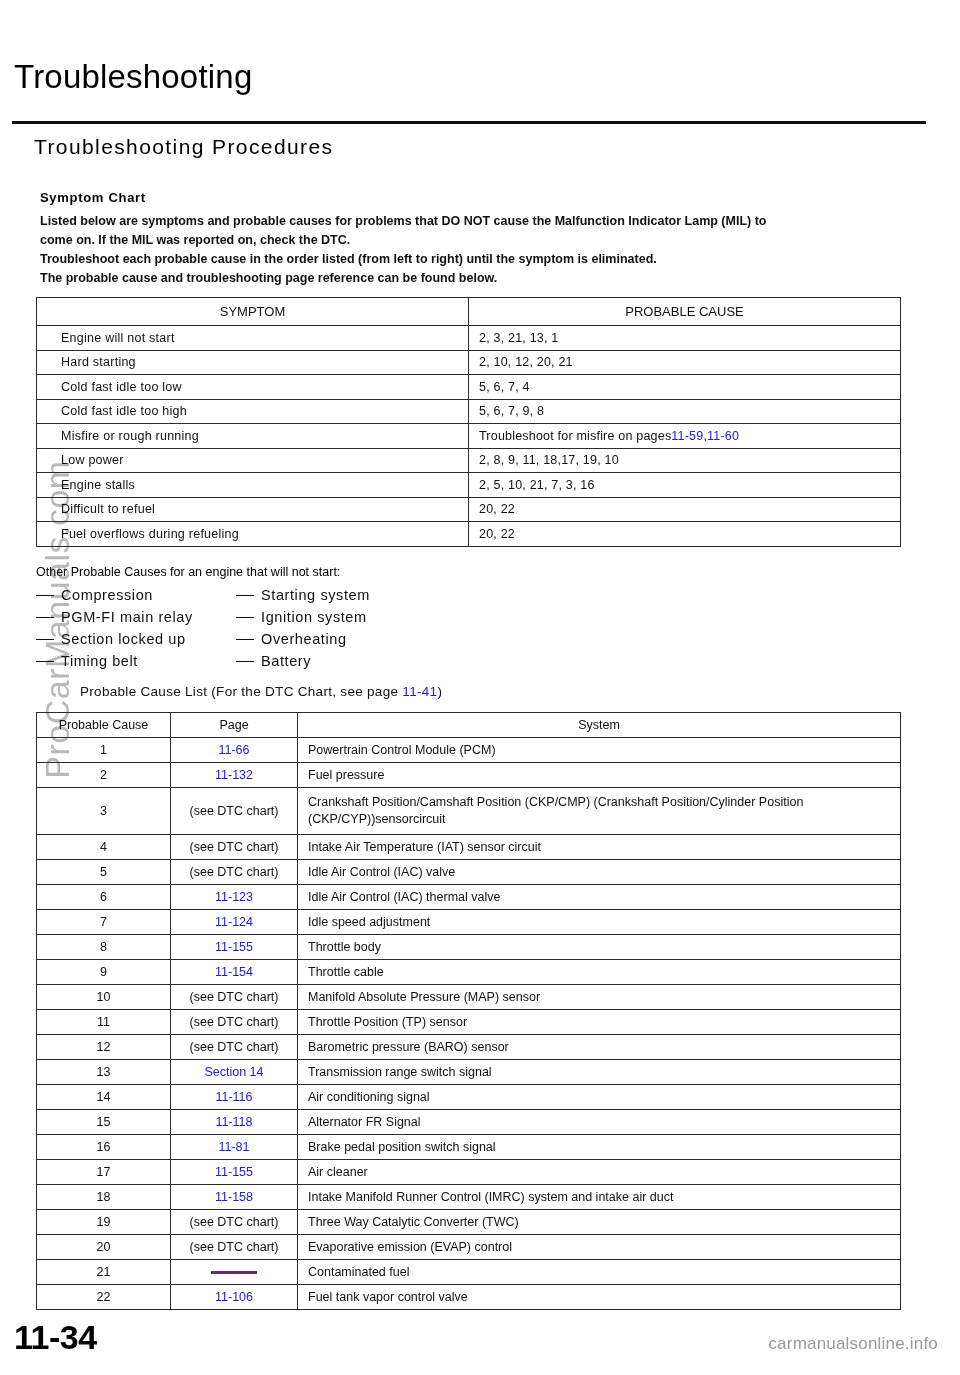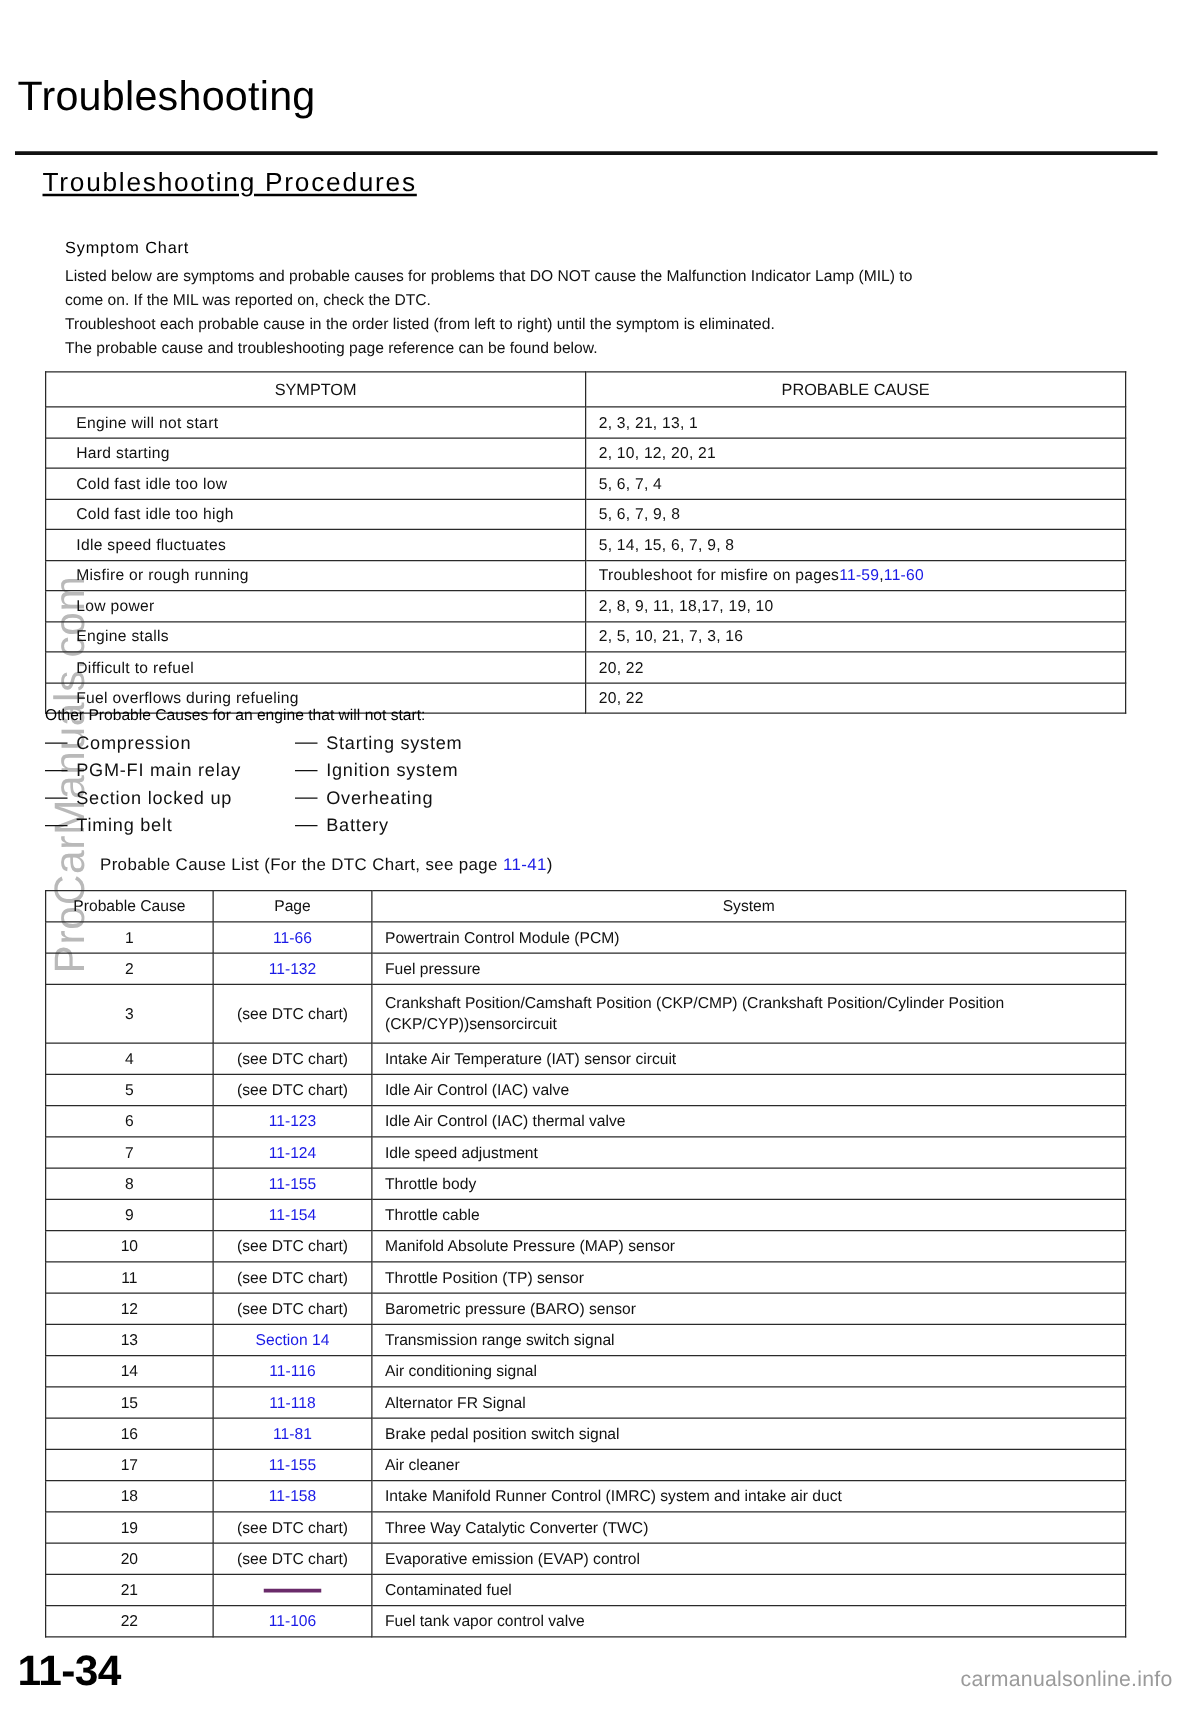--- a/index.html
+++ b/index.html
@@ -52,30 +52,30 @@
     height: 3px;
     background: #111;
   }
   .section-title {
     position: absolute;
     left: 34px;
     top: 135px;
     font-size: 21px;
     letter-spacing: 1.4px;
     color: #000;
-    text-decoration: underline;
   }
 
   
   .intro {
     position: absolute;
-    left: 52px;
+    left: 40px;
     top: 190px;
     width: 860px;
     z-index: 2;
+    font-weight: bold;
   }
   .intro-heading {
     font-size: 13px;
     letter-spacing: 0.7px;
     margin-bottom: 7px;
     color: #000;
   }
   .intro-line {
     font-size: 12.5px;
     line-height: 19px;
@@ -262,24 +262,20 @@
         <td class="sym">Hard  starting</td>
         <td class="cause">2, 10, 12, 20, 21</td>
       </tr>
       <tr>
         <td class="sym">Cold  fast  idle  too  low</td>
         <td class="cause">5, 6, 7, 4</td>
       </tr>
       <tr>
         <td class="sym">Cold  fast  idle  too  high</td>
         <td class="cause">5, 6, 7, 9, 8</td>
-      </tr>
-      <tr>
-        <td class="sym">Idle speed fluctuates</td>
-        <td class="cause">5, 14, 15, 6, 7, 9, 8</td>
       </tr>
       <tr>
         <td class="sym">Misfire  or  rough  running</td>
         <td class="cause"><span>Troubleshoot  for  misfire  on  pages</span><span class="link">11-59</span>,<span class="link">11-60</span></td>
       </tr>
       <tr>
         <td class="sym">Low  power</td>
         <td class="cause">2, 8, 9, 11, 18,17, 19, 10</td>
       </tr>
       <tr>

